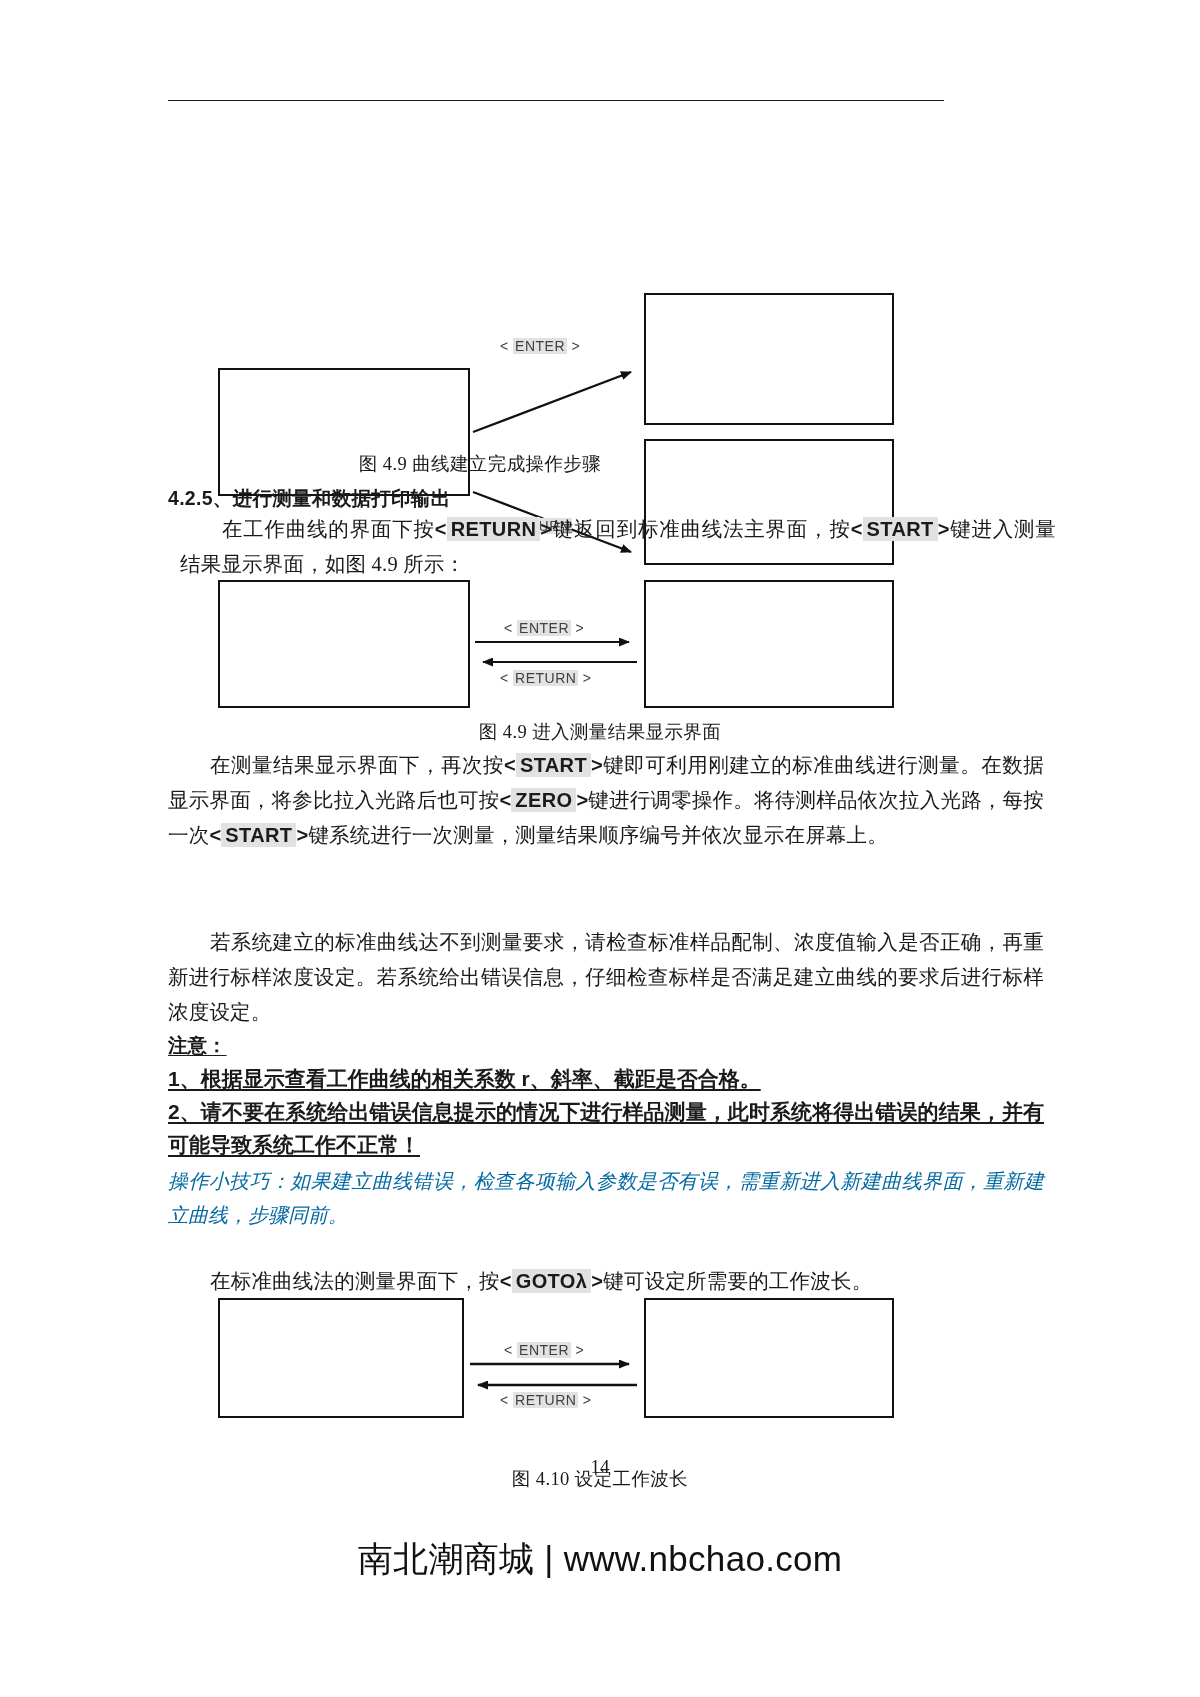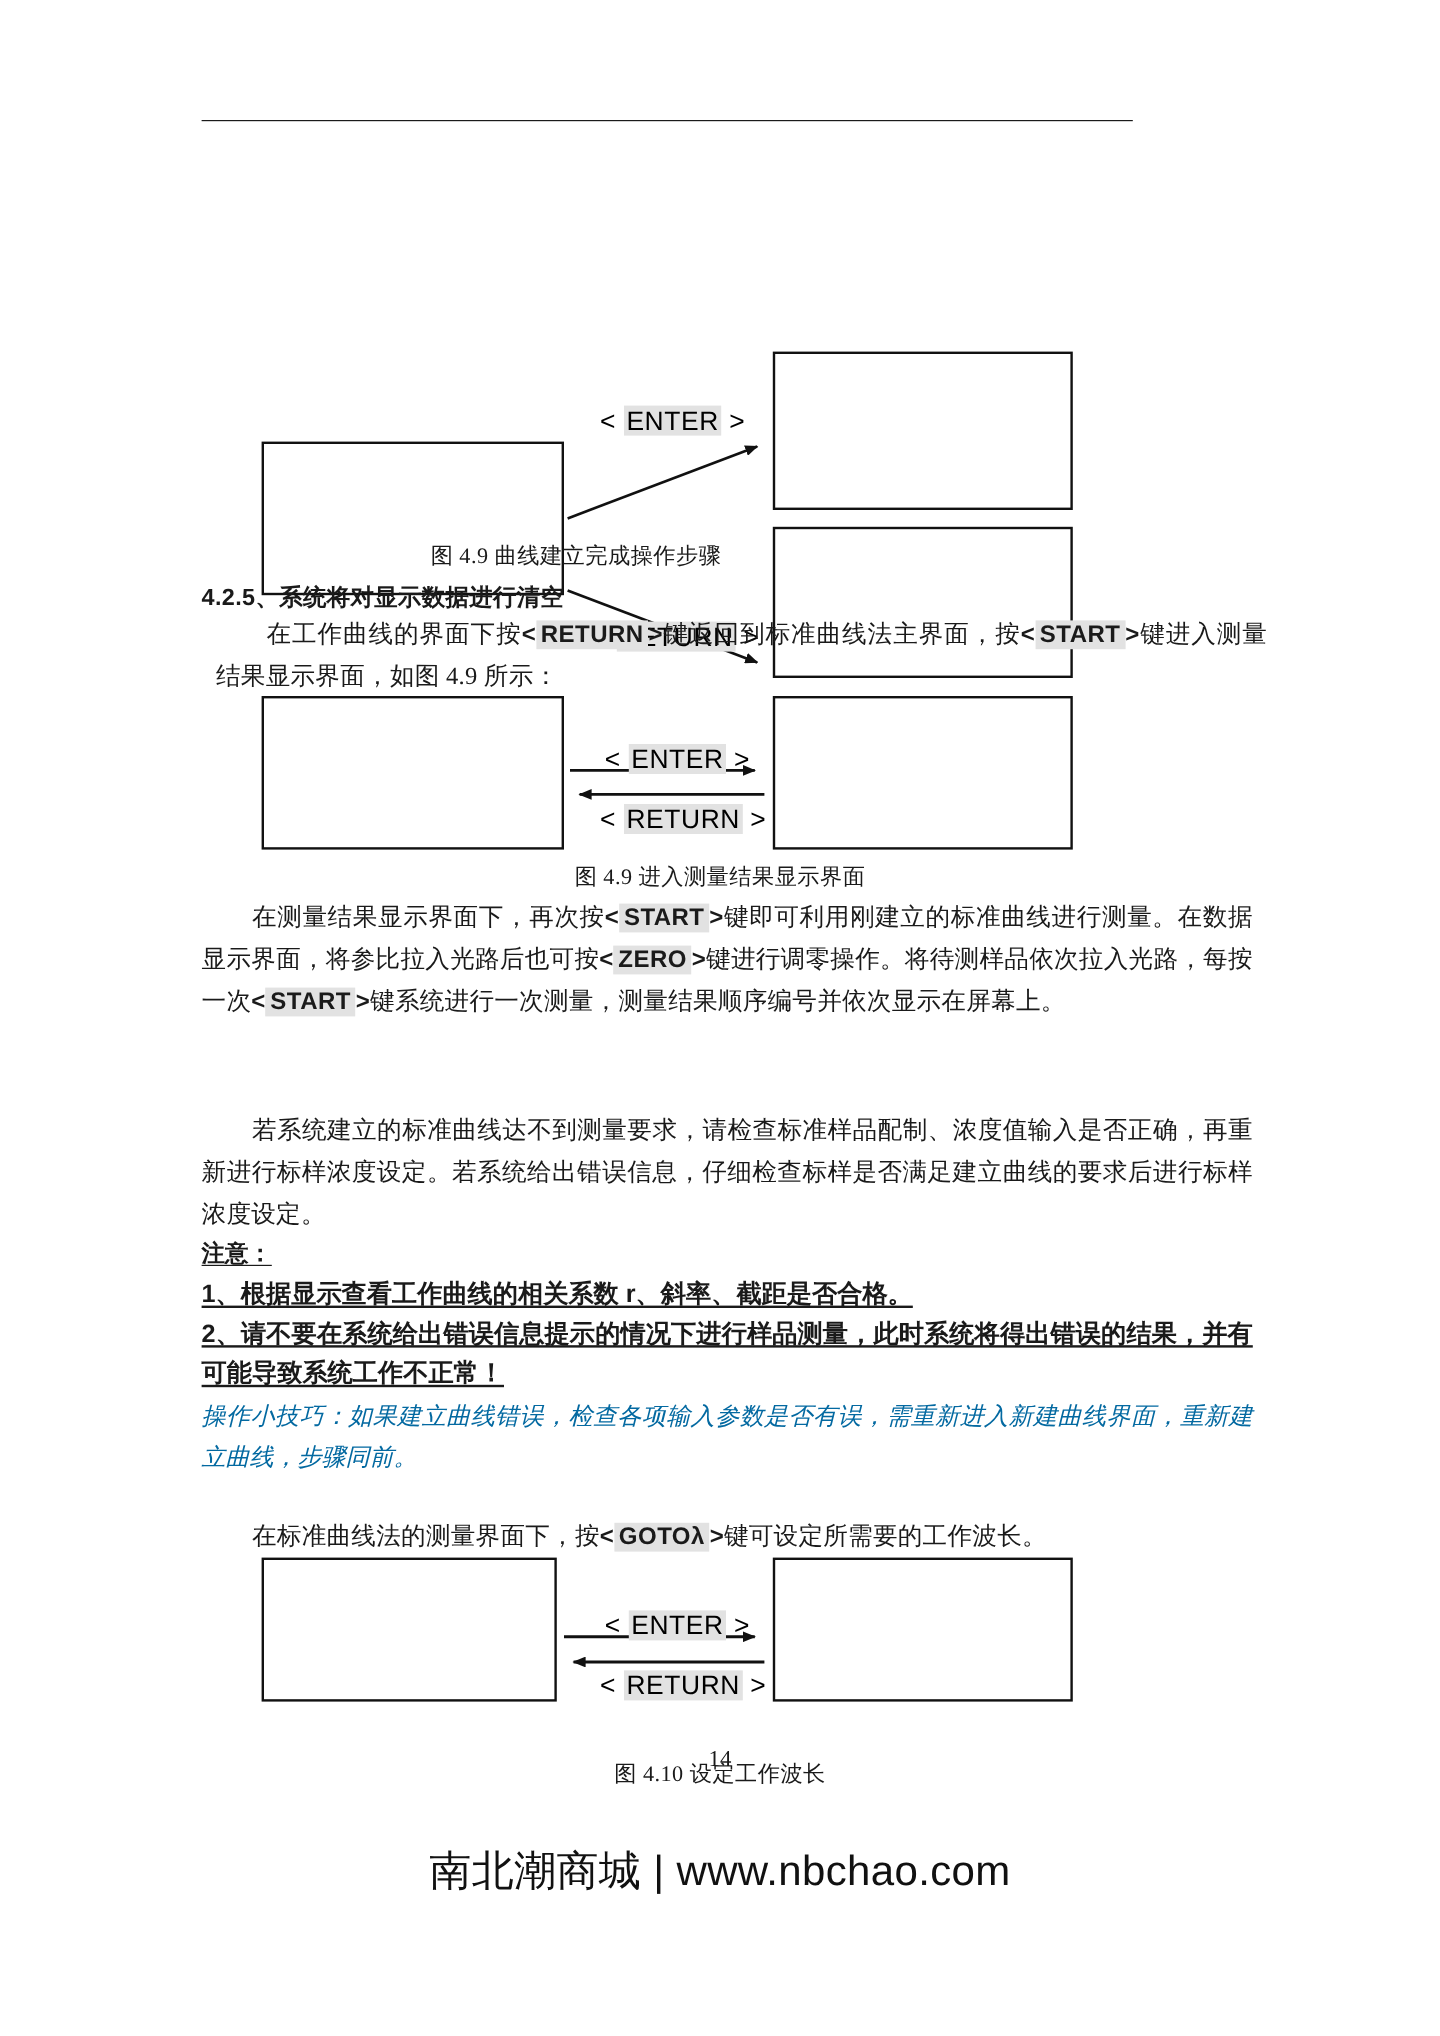--- a/index.html
+++ b/index.html
@@ -120,22 +120,22 @@
   .screen-box {
     position: absolute;
     border: 2.2px solid #111111;
     background: #ffffff;
     box-sizing: border-box;
   }
 
   .arrow-label {
     position: absolute;
     font-family: "Liberation Sans", "DejaVu Sans", sans-serif;
-    font-size: 22px;
-    color: #000000;
+    font-size: 14px;
+    color: #404040;
     white-space: nowrap;
     letter-spacing: 0.5px;
     text-align: right;
   }
   .arrow-label .lbl {
     background: #e2e2e2;
     padding: 0 2px;
   }
 
   svg.arrows {
@@ -202,21 +202,21 @@
 
     <div class="arrow-label" style="left:494px; top:378px;">
       <span>&lt;</span>
       <span class="lbl">RETURN</span>
       <span>&gt;</span>
     </div>
   </div>
 
   <div class="caption" style="position:absolute; left:0; top:450px; width:960px;">图 4.9  曲线建立完成操作步骤</div>
 
-  <div class="heading" style="position:absolute; left:168px; top:482px; width:876px;">4.2.5、系统将对显示数据进行清空</div>
+  <div class="heading" style="position:absolute; left:168px; top:482px; width:876px;">4.2.5、进行测量和数据打印输出</div>
 
   <p class="para indent" style="position:absolute; left:168px; top:512px; width:876px;margin-left:12px;">
     <span>在工作曲线的界面下按</span><span class="angle">&lt;</span><span class="key">RETURN</span><span class="angle">&gt;</span><span>键返回到标准曲线法主界面，按</span><span class="angle">&lt;</span><span class="key">START</span><span class="angle">&gt;</span><span>键进入测量结果显示界面，如图 4.9 所示：</span>
   </p>
 
   <div class="figure" style="position:absolute; left:0px; top:580px; width:1200px; height:135px;">
 
     <div class="screen-box" style="left:218px; top:0px; width:252px; height:128px;"></div>
 
     <div class="screen-box" style="left:644px; top:0px; width:250px; height:128px;"></div>

